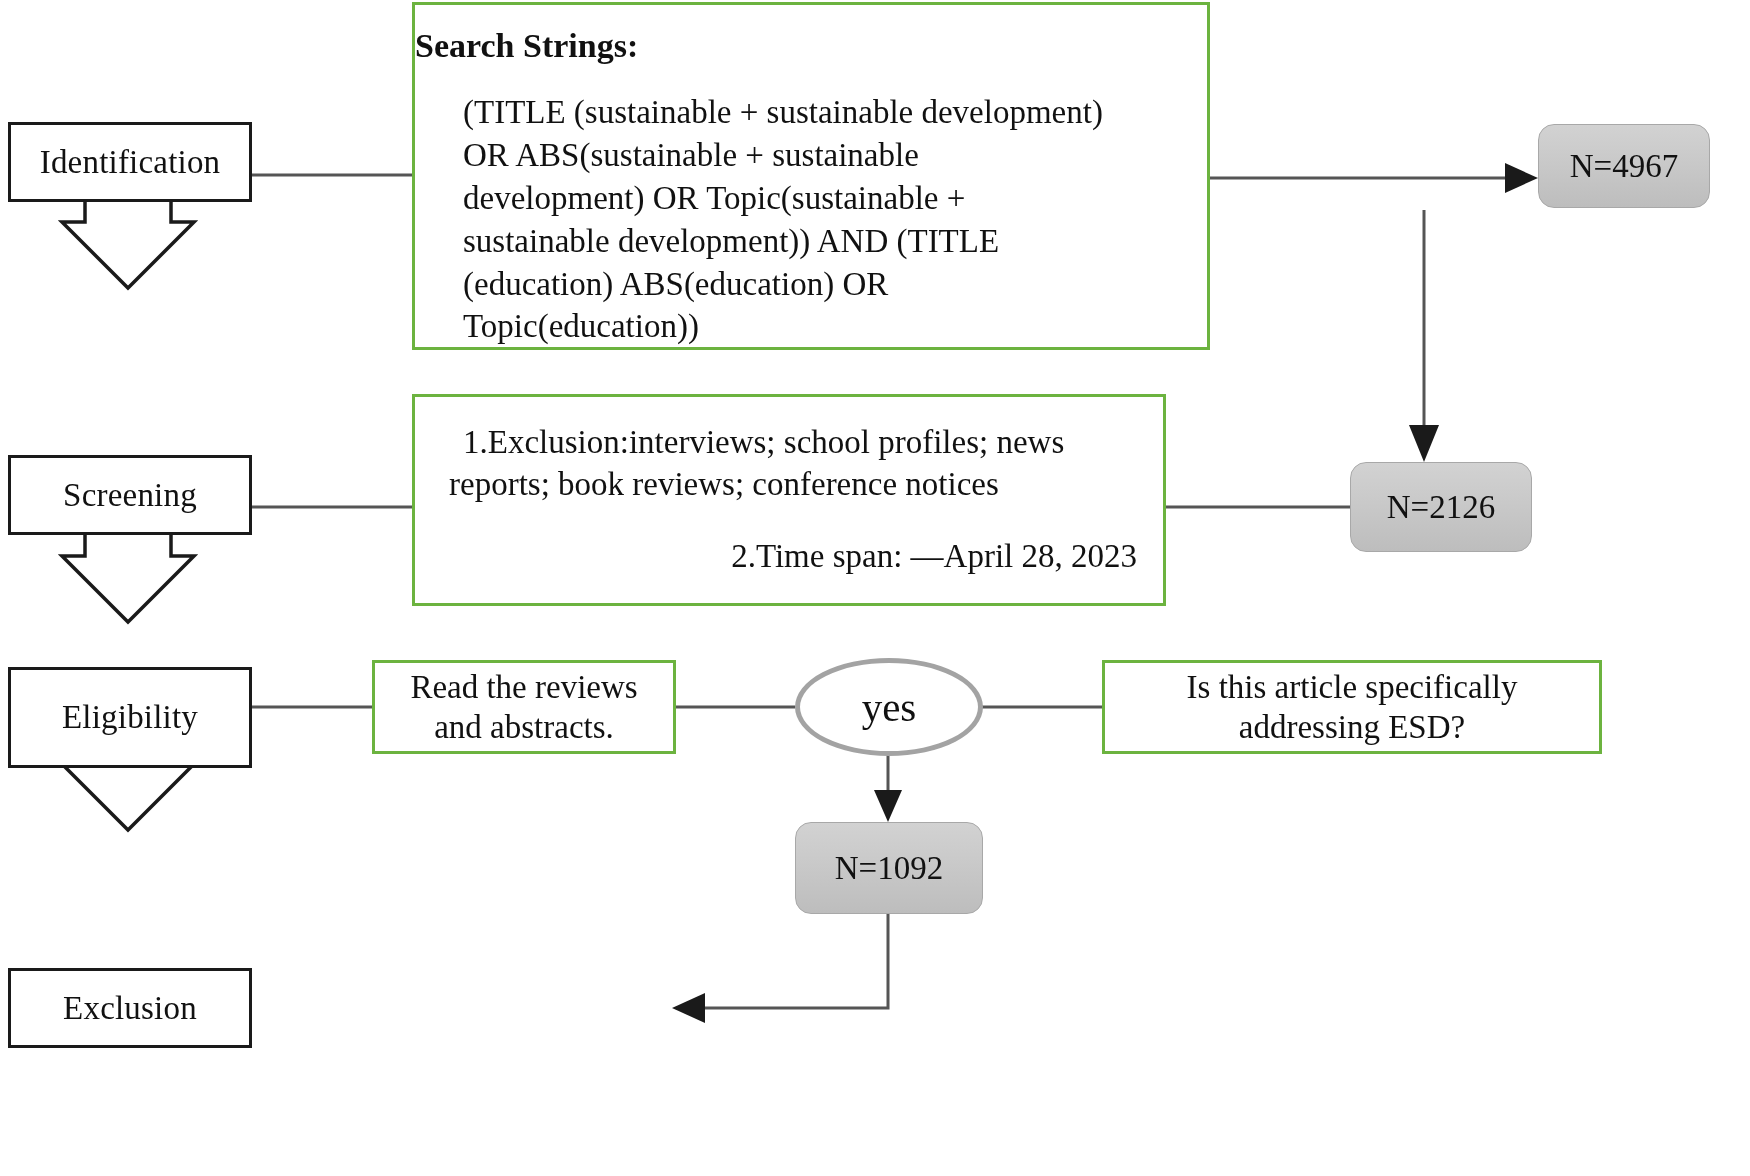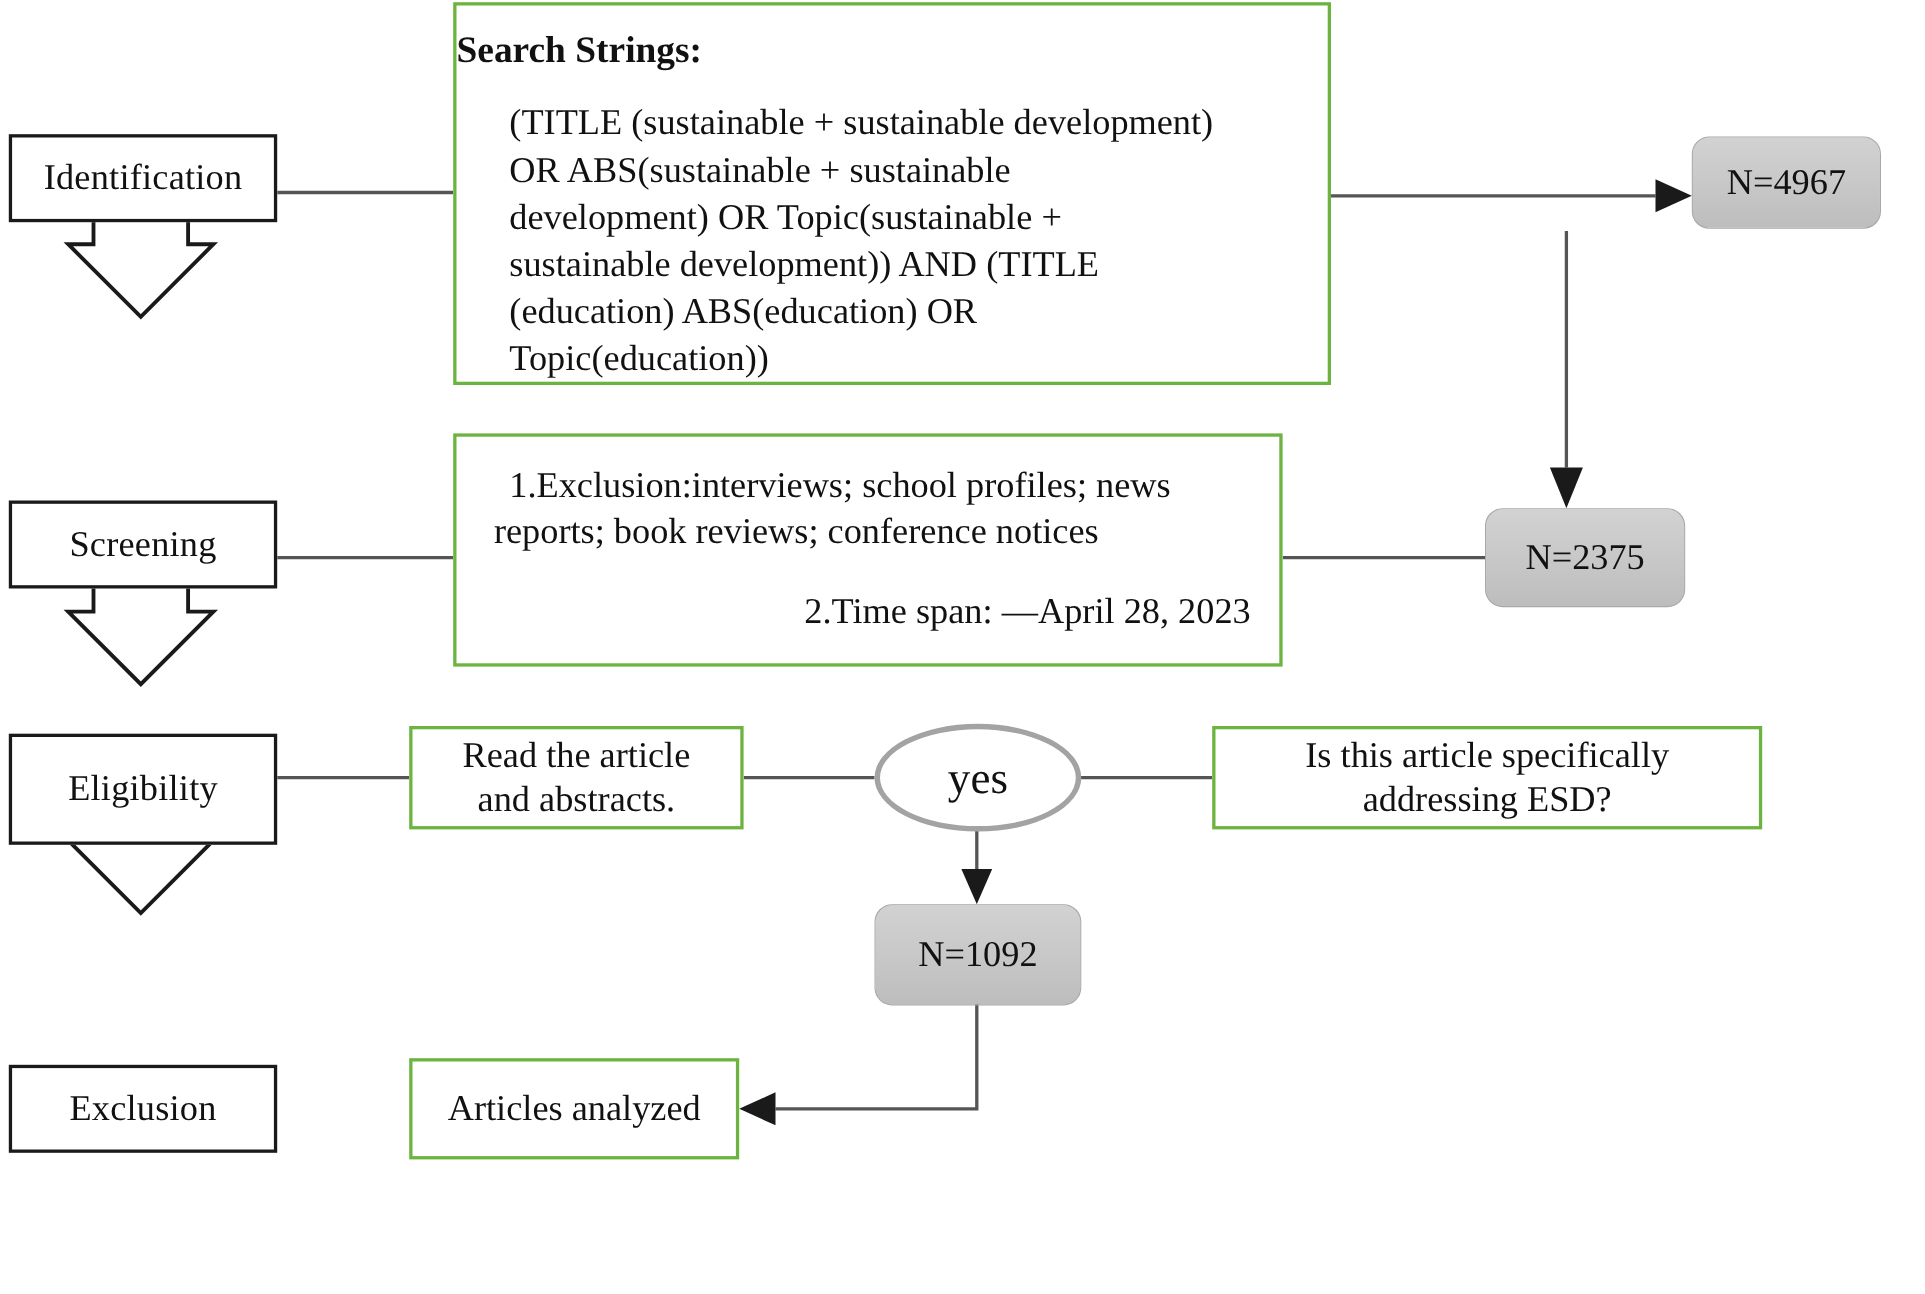--- a/index.html
+++ b/index.html
@@ -163,46 +163,43 @@
   </div>
 
   <div class="abs green-box green-box-pad" style="left:412px; top:394px; width:754px; height:212px; padding-top:24px;">
     <div class="screen-line" style="padding-left:22px;">1.Exclusion:interviews; school profiles; news</div>
     <div class="screen-line" style="padding-left:8px;">reports; book reviews; conference notices</div>
     <div class="screen-gap"></div>
     <div class="screen-line" style="padding-left:8px;text-align:right;">2.Time span: —April 28, 2023</div>
   </div>
 
   <div class="abs n-box" style="left:1350px; top:462px; width:182px; height:90px;">
-    <span>N=2375</span>
+    <span>N=2126</span>
   </div>
 
   <div class="abs stage-box" style="left:8px; top:667px; width:244px; height:101px;">
     <span>Eligibility</span>
   </div>
 
   <div class="abs green-box centered-text" style="left:372px; top:660px; width:304px; height:94px; flex-direction:column;">
-    <span>Read the article</span>
+    <span>Read the reviews</span>
     <span>and abstracts.</span>
   </div>
 
   <div class="abs ellipse" style="left:795px; top:658px; width:188px; height:98px;">
     <span>yes</span>
   </div>
 
   <div class="abs green-box centered-text" style="left:1102px; top:660px; width:500px; height:94px; flex-direction:column;">
     <span>Is this article specifically</span>
     <span>addressing ESD?</span>
   </div>
 
   <div class="abs n-box" style="left:795px; top:822px; width:188px; height:92px;">
     <span>N=1092</span>
   </div>
 
   <div class="abs stage-box" style="left:8px; top:968px; width:244px; height:80px;">
     <span>Exclusion</span>
   </div>
 
-  <div class="abs green-box centered-text" style="left:372px; top:962px; width:300px; height:92px;">
-    <span>Articles analyzed</span>
-  </div>
 
 </div>
 
 </body></html>

